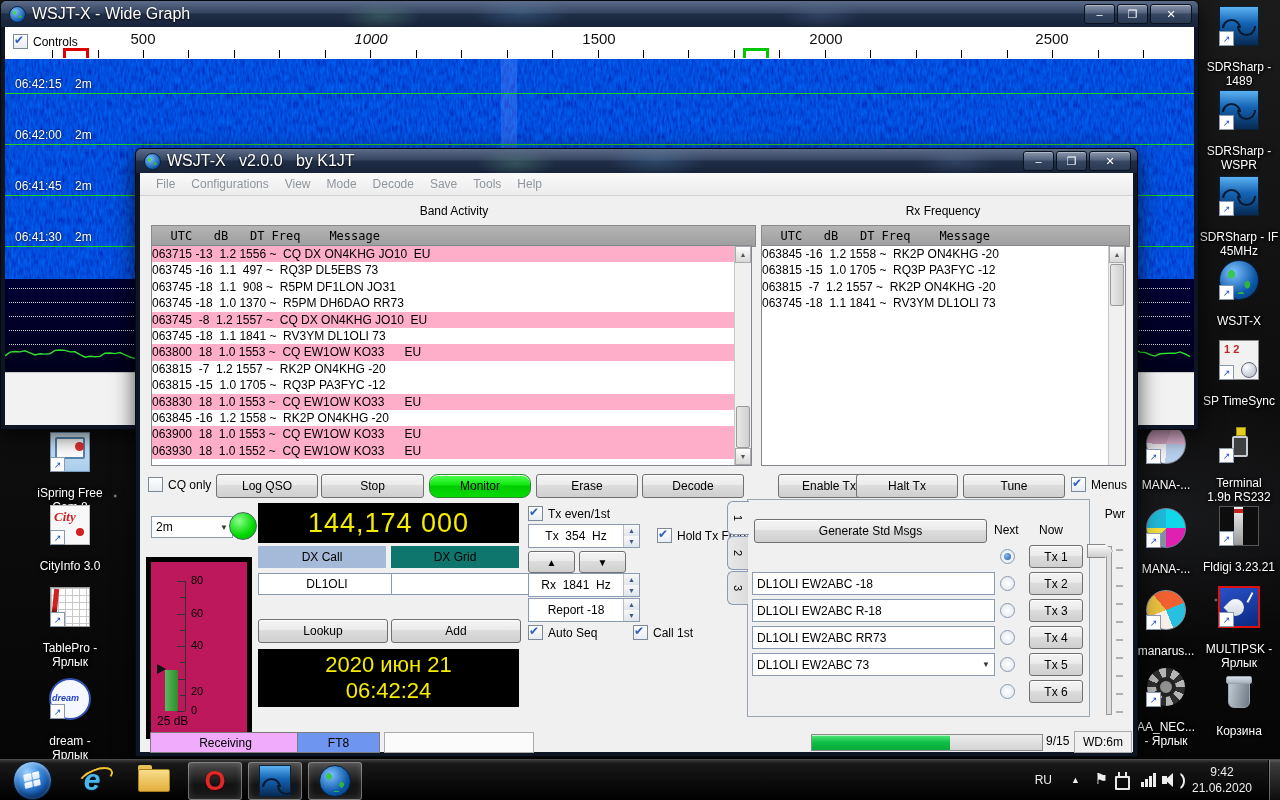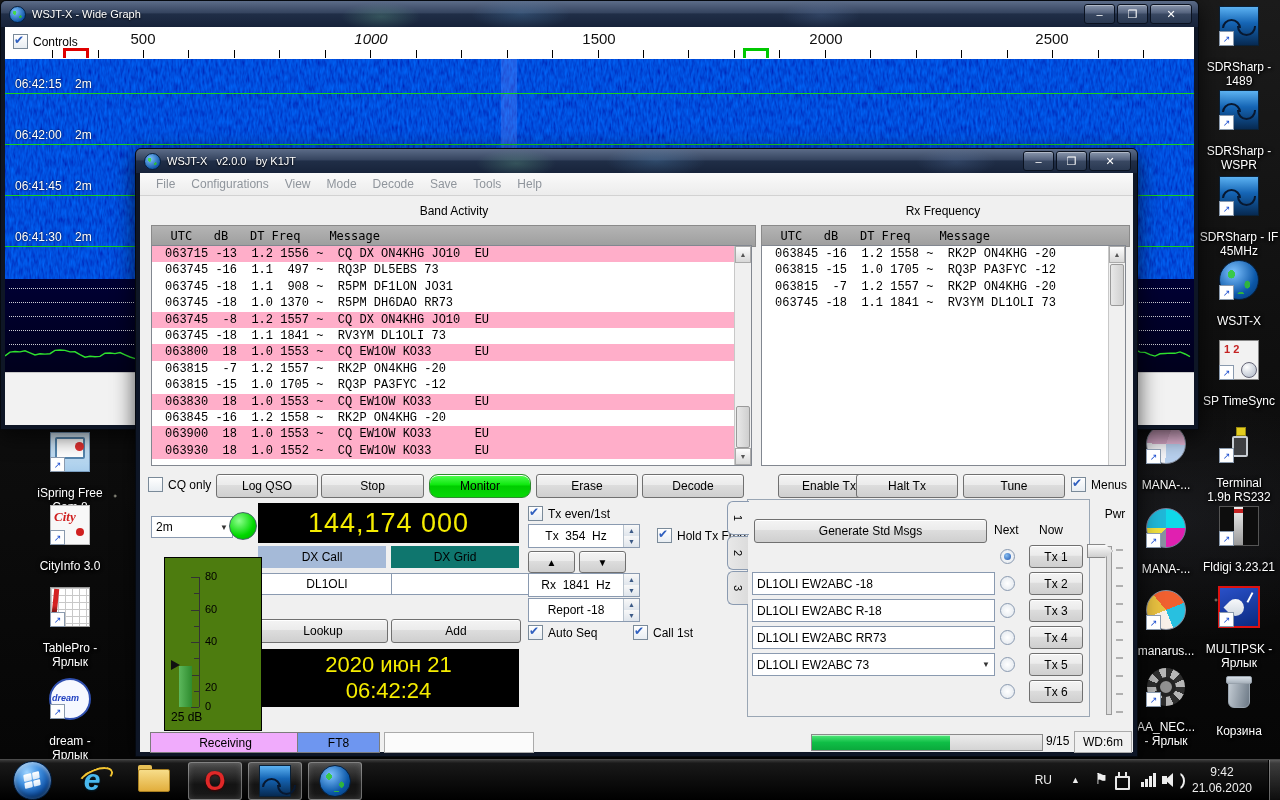--- a/index.html
+++ b/index.html
@@ -22,21 +22,21 @@
   
   .win{position:absolute;background:#0e1626;border:1px solid #05090f;border-radius:6px 6px 0 0;
        box-shadow:0 6px 22px rgba(0,0,0,.7);}
   .titlebar{position:absolute;left:0;right:0;top:0;display:flex;align-items:center;
        border-radius:5px 5px 0 0;
        background:
         radial-gradient(40px 14px at 380px 60%, rgba(120,200,160,.25), transparent),
         radial-gradient(50px 16px at 520px 50%, rgba(100,170,230,.22), transparent),
         radial-gradient(40px 14px at 820px 55%, rgba(120,160,220,.18), transparent),
         linear-gradient(180deg,#5c6c88 0%,#35445f 45%,#202e47 50%,#17233a 100%);}
-  .title-text{color:#fff;font-size:11px;text-shadow:0 1px 2px #000;margin-left:6px;white-space:pre}
+  .title-text{color:#fff;font-size:16px;text-shadow:0 1px 2px #000;margin-left:6px;white-space:pre}
   .app-ico{width:15px;height:15px;border-radius:50%;margin-left:8px;flex:0 0 auto;
        background:radial-gradient(closest-side at 32% 38%,#46d84a 0 34%,transparent 36%),
                   radial-gradient(closest-side at 68% 66%,#2fb83f 0 28%,transparent 30%),
                   radial-gradient(circle at 35% 32%,#7ec2ff,#0a4fa0 78%);border:1px solid #06203f}
   .winbtns{margin-left:auto;margin-right:6px;display:flex;gap:2px}
   .wbtn{width:29px;height:18px;border:1px solid #0a1220;border-radius:3px;color:#fff;
        display:flex;align-items:center;justify-content:center;font-size:11px;line-height:1;
        background:linear-gradient(180deg,#8a97ad 0%,#53617c 45%,#394862 50%,#2a3952 100%);
        box-shadow:inset 0 1px 0 rgba(255,255,255,.35)}
   .wbtn.close{width:40px}
@@ -68,21 +68,21 @@
   .radio.sel::after{content:"";position:absolute;inset:3px;border-radius:50%;background:radial-gradient(circle at 35% 35%,#86bdf0,#1f55b0)}
   .spin{position:absolute;background:#fff;border:1px solid #8a9ab0}
   .spin-t{position:absolute;left:0;right:16px;top:0;bottom:0;display:flex;align-items:center;justify-content:center;white-space:pre;font-size:12px}
   .spin-ud{position:absolute;right:0;top:0;bottom:0;width:15px;border-left:1px solid #b8c2cc;display:flex;flex-direction:column}
   .spin-ud i{flex:1;font-style:normal;font-size:7px;line-height:1;color:#3c5a86;display:flex;align-items:center;justify-content:center;background:linear-gradient(#f8f8f8,#dfe5ec)}
   
   .tbl-title{position:absolute;font-size:12px;color:#000;transform:translateX(-50%)}
   .thead{position:absolute;height:20px;background:linear-gradient(#b4b4b4,#9e9e9e);border:1px solid #8a8a8a;color:#000;
        font-family:"DejaVu Sans Mono",monospace;font-size:12px;display:flex;align-items:center;white-space:pre;padding-left:4px}
   .tbody{position:absolute;background:#fff;border:1px solid #828790;overflow:hidden}
-  .trow{height:16.4px;line-height:16.4px;font-family:Liberation Mono, monospace;font-size:12px;white-space:pre;padding-left:13px;color:#000}
+  .trow{height:16.4px;line-height:16.4px;font-family:Liberation Sans, sans-serif;font-size:12px;white-space:pre;padding-left:0;color:#000}
   .trow.hl{background:#ffaec9}
   .vscroll{position:absolute;top:0;bottom:0;right:0;width:16px;background:#f0f0f0;border-left:1px solid #c8c8c8}
   .sb-arrow{position:absolute;left:0;right:0;height:15px;background:linear-gradient(#fdfdfd,#d8d8d8);border:1px solid #aaa;
        font-size:7px;color:#555;display:flex;align-items:center;justify-content:center}
   .sb-thumb{position:absolute;left:1px;right:1px;background:linear-gradient(90deg,#e8e8e8,#cfcfcf);border:1px solid #9a9a9a;border-radius:2px}
   
   .lcd{position:absolute;background:#000;color:#f5ec00;display:flex;flex-direction:column;align-items:center;justify-content:center}
   
   #menubar{position:absolute;left:0;right:0;top:0;height:22px;background:linear-gradient(#fafafa,#ececec);border-bottom:1px solid #d2d2d2;display:flex;align-items:center;padding-left:8px;gap:0}
   .menu-item{color:#8f959c;font-size:12px;padding:0 8px}
@@ -467,21 +467,21 @@
     <div class="field" style="left:118px;top:400px;width:128px;height:20px;justify-content:center">DL1OLI</div>
     <div class="field" style="left:251px;top:400px;width:128px;height:20px"></div>
     <div class="btn" style="left:118px;top:446px;width:128px;height:22px">Lookup</div>
     <div class="btn" style="left:251px;top:446px;width:128px;height:22px">Add</div>
 
     <div class="lcd" style="left:118px;top:476px;width:261px;height:58px">
       <span style="font-size:22px">2020 июн 21</span>
       <span style="font-size:22px">06:42:24</span>
     </div>
 
-    <div class="f" style="left:24px;top:384px;width:96px;height:172px;background:#4d7c0f;border:1px solid #000000">
+    <div class="f" style="left:6px;top:384px;width:96px;height:172px;background:#be185d;border:5px solid #000000">
       <div class="f" style="left:34px;top:19px;width:1px;height:130px;background:#333"></div>
       <div id="meter-scale" class="f" style="inset:0">
           <div class="mtick major" style="top: 19px;"></div>
           <div class="mlabel" style="top: 12px;">80</div>
           <div class="mtick minor" style="top: 35.2px;"></div>
           <div class="mtick major" style="top: 51.5px;"></div>
           <div class="mlabel" style="top: 44.5px;">60</div>
           <div class="mtick minor" style="top: 67.7px;"></div>
           <div class="mtick major" style="top: 84px;"></div>
           <div class="mlabel" style="top: 77px;">40</div>

